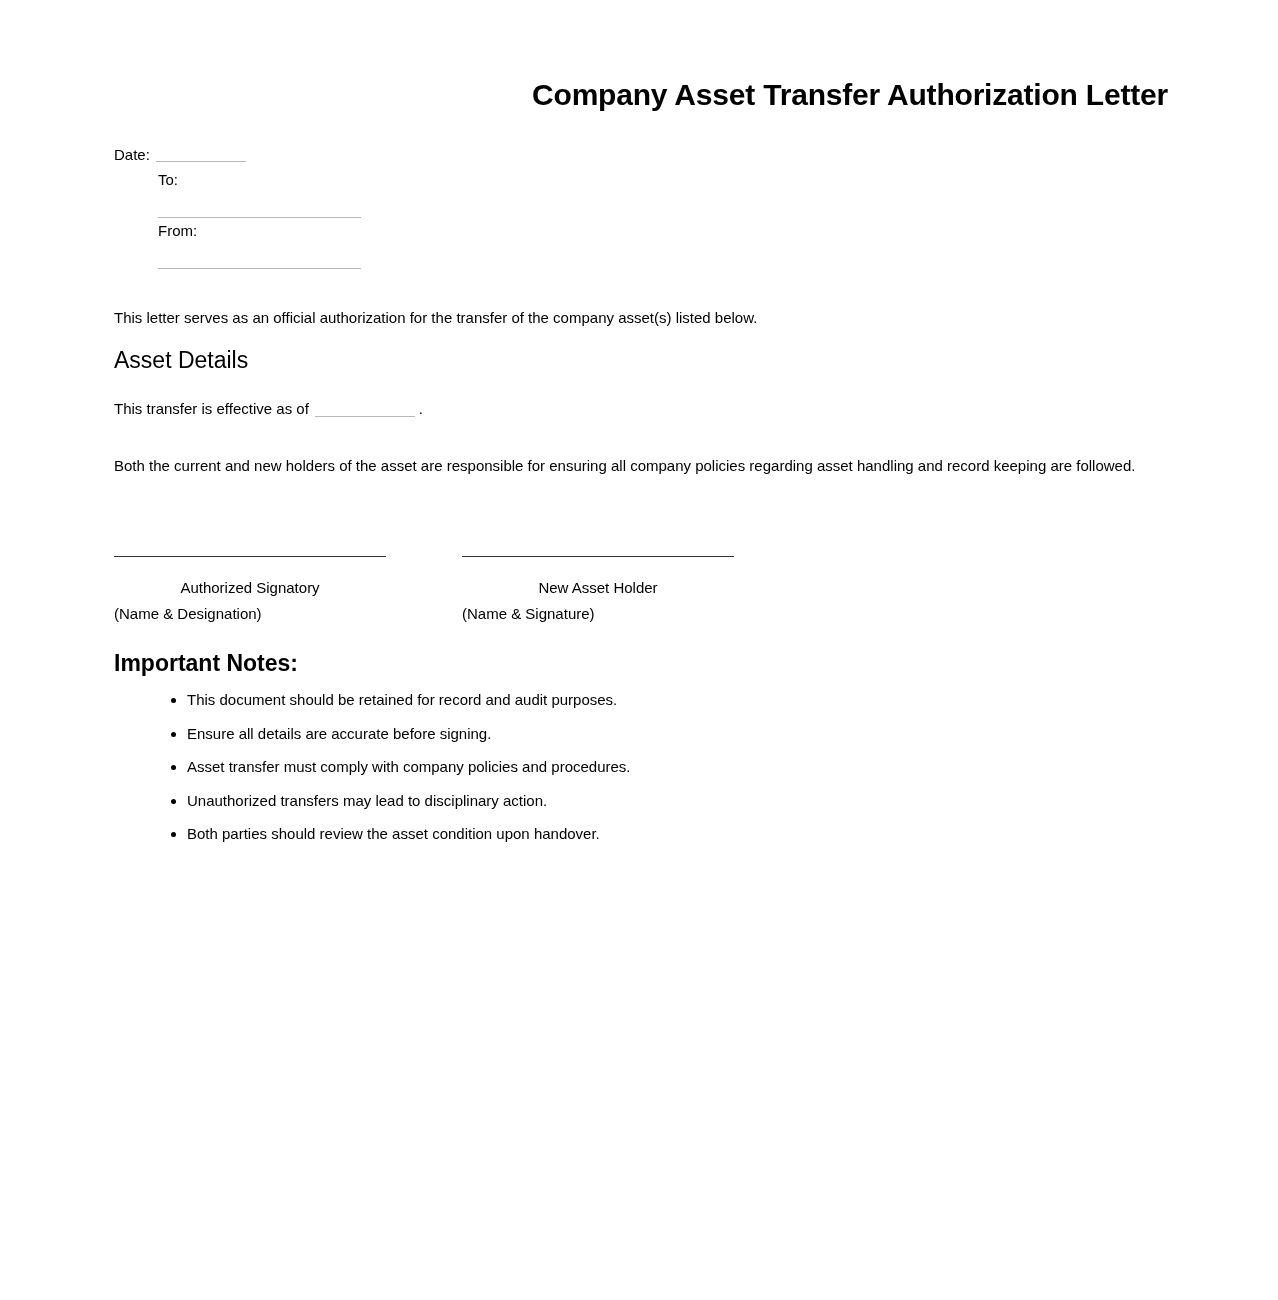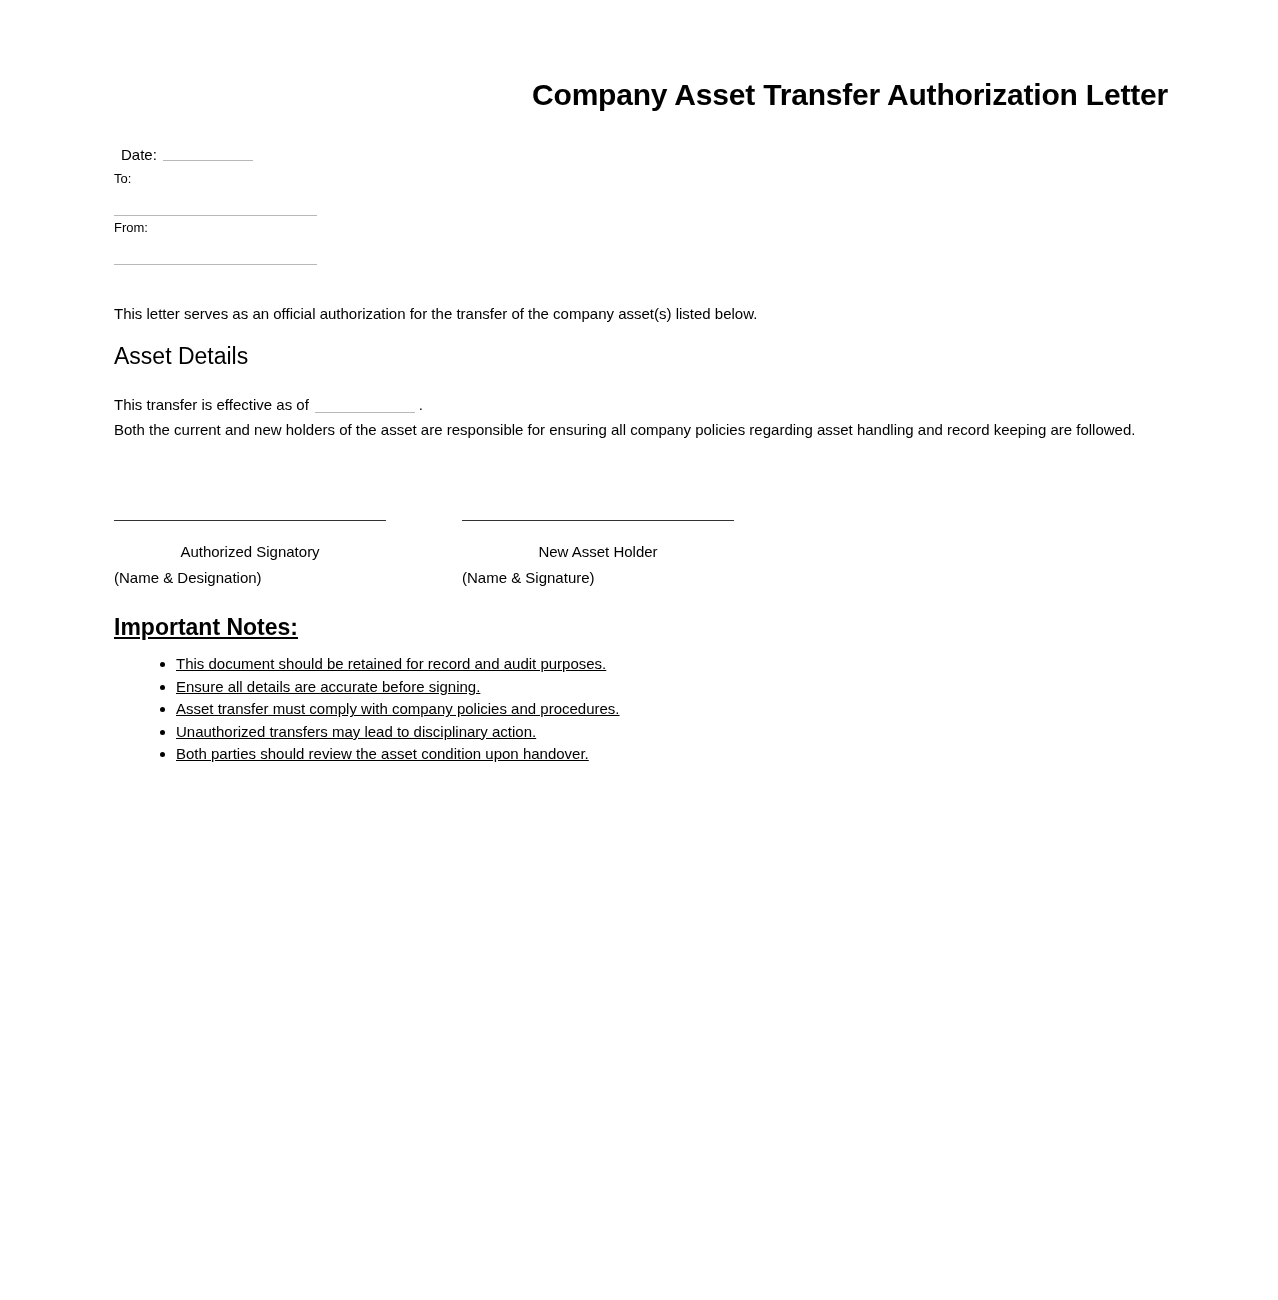--- a/index.html
+++ b/index.html
@@ -23,40 +23,40 @@
   }
   h1.doc-title {
     font-size: 30px;
     font-weight: bold;
     margin: 0 0 34px 0;
     letter-spacing: -0.2px;
     text-align: right;
   }
   .field-row {
     display: flex;
-    align-items: flex-start;
+    align-items: center;
     font-size: 15px;
     margin-bottom: 8px;
-    margin-left: 7px;
   }
   .field-label {
     white-space: nowrap;
   }
   .blank-line {
     border-bottom: 1px solid #b8b8b8;
     height: 14px;
     display: inline-block;
   }
   .blank-date {
     width: 90px;
     margin-left: 6px;
   }
   .to-block, .from-block {
-    font-size: 13px;
+    font-size: 15px;
     margin-bottom: 4px;
+    margin-left: 44px;
   }
   .to-block .line, .from-block .line {
     width: 203px;
     border-bottom: 1px solid #b8b8b8;
     height: 1px;
     margin-top: 28px;
   }
   .intro {
     font-size: 15px;
     margin: 38px 0 9px 0;
@@ -94,21 +94,21 @@
   .effective .blank-eff {
     width: 100px;
     margin: 0 4px 0 6px;
     border-bottom: 1px solid #b8b8b8;
     height: 14px;
     display: inline-block;
   }
   .responsibility {
     font-size: 15px;
     line-height: 1.7;
-    margin-top: 4px;
+    margin-top: 36px;
     max-width: 1030px;
   }
   .sign-area {
     display: flex;
     margin-top: 78px;
     gap: 76px;
   }
   .sign-col {
     width: 272px;
   }
@@ -122,32 +122,30 @@
     margin-bottom: 9px;
     text-align: center;
   }
   .sign-col .sub {
     font-size: 15px;
   }
   h2.notes-title {
     font-size: 23px;
     font-weight: bold;
     margin: 28px 0 12px 0;
-    text-decoration: underline;
   }
   ul.notes {
     margin: 0;
     padding-left: 62px;
     font-size: 15px;
     line-height: 1.5;
   }
   ul.notes li {
-    margin: 0;
+    margin: 11px;
     padding: 0;
-    text-decoration: underline;
   }
 </style>
 </head>
 <body>
 
 <div class="page">
 
   <h1 class="doc-title">Company Asset Transfer Authorization Letter</h1>
 
   <div class="field-row">

